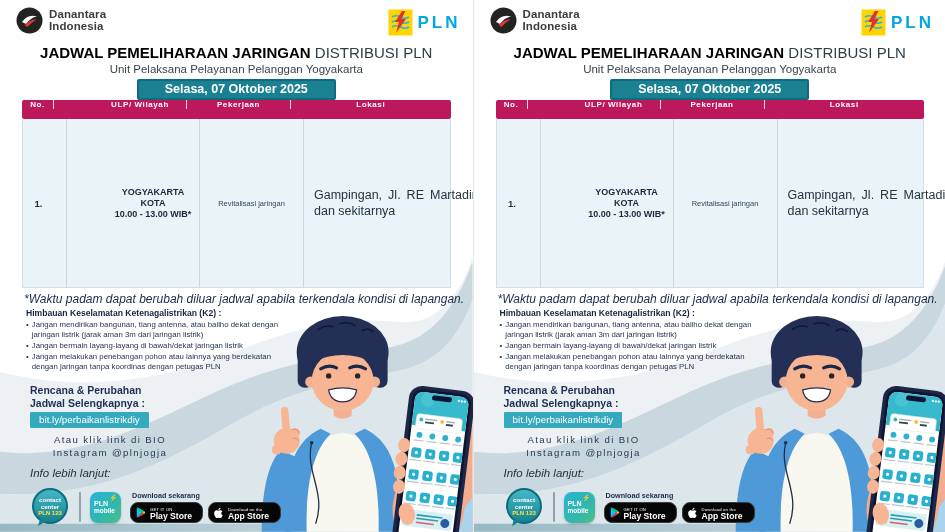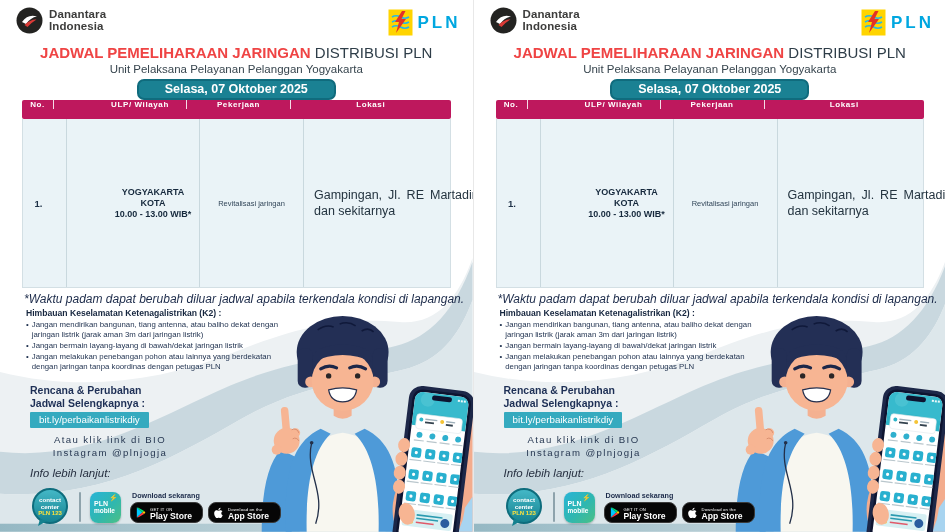--- a/index.html
+++ b/index.html
@@ -15,23 +15,23 @@
   .layer{z-index:3;}
   
   .hdr{top:7px;left:16px;right:12px;display:flex;justify-content:space-between;align-items:flex-start;}
   .danantara{display:flex;align-items:center;gap:6px;}
   .dn-text{font-weight:bold;color:#3d3d3c;font-size:11.5px;line-height:11.5px;letter-spacing:.1px;}
   .plnlogo{display:flex;align-items:center;gap:5px;margin-top:2px;}
   .pln-word{font-weight:bold;color:#00a7e0;font-size:17px;letter-spacing:3px;}
   
   .titleblk{top:44px;left:0;right:0;text-align:center;}
   .t1{font-size:15px;color:#2e3d48;}
-  .t1 b{color:#ef4444;}
+  .t1 b{color:#000000;}
   .t2{font-size:11.5px;color:#37454e;margin-top:2px;}
-  .datepill{display:inline-block;margin-top:4px;background:#1a8193;border:2px solid #106b7d;border-radius:7px;color:#fff;font-weight:bold;font-size:12.5px;padding:1px 26px 2px;}
+  .datepill{display:inline-block;margin-top:4px;background:#1a8193;border:2px solid #106b7d;border-radius:2px;color:#fff;font-weight:bold;font-size:12.5px;padding:1px 26px 2px;}
   
   .tbl{top:100px;left:22px;right:22px;}
   .thead{display:flex;background:#be185d;border-radius:2px;height:19px;align-items:flex-start;color:#fff;font-weight:bold;font-size:8px;letter-spacing:.6px;text-align:center;}
   .thead>div{border-left:1.5px solid rgba(255,255,255,.85);}
   .thead>div:first-child{border-left:none;}
   .tbody{display:flex;height:168px;background:#eaf3f7;border:1px solid #d3dfe4;border-top:none;}
   .tbody>div{border-left:1px solid #c9d8de;display:flex;flex-direction:column;justify-content:center;align-items:center;}
   .tbody>div:first-child{border-left:none;}
   .c-no{width:31px;flex:0 0 auto;}
   .c-ulp{width:92px;flex:0 0 auto;padding-left:40px;}

